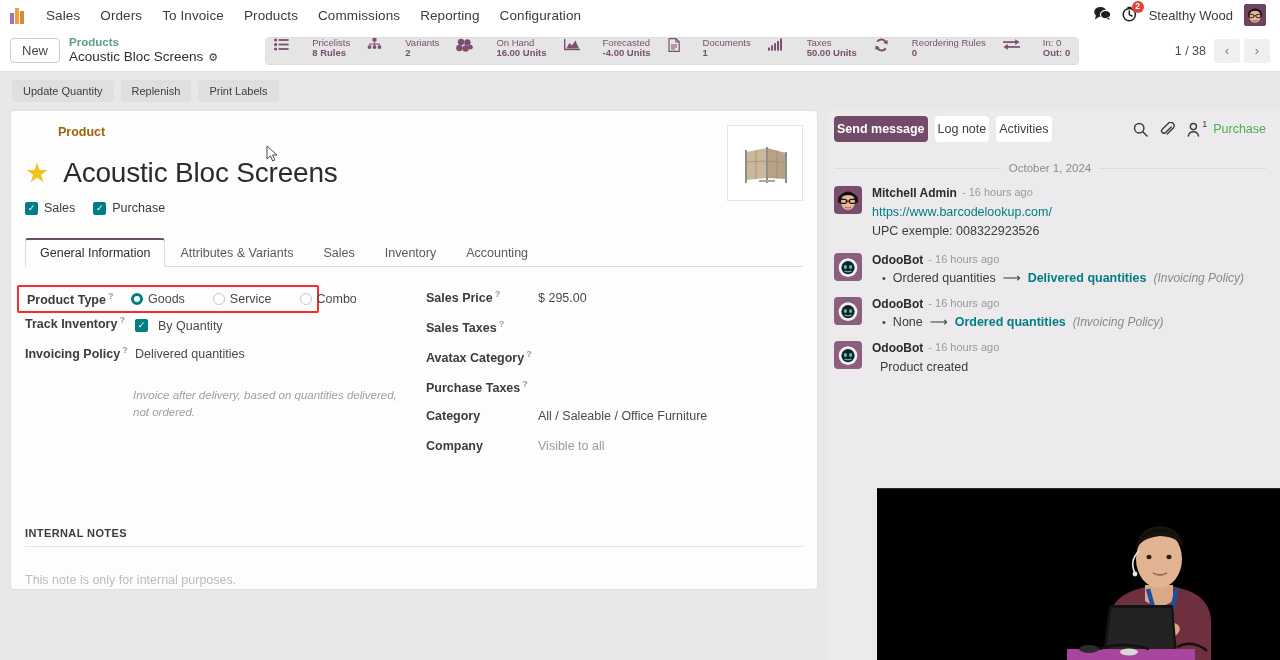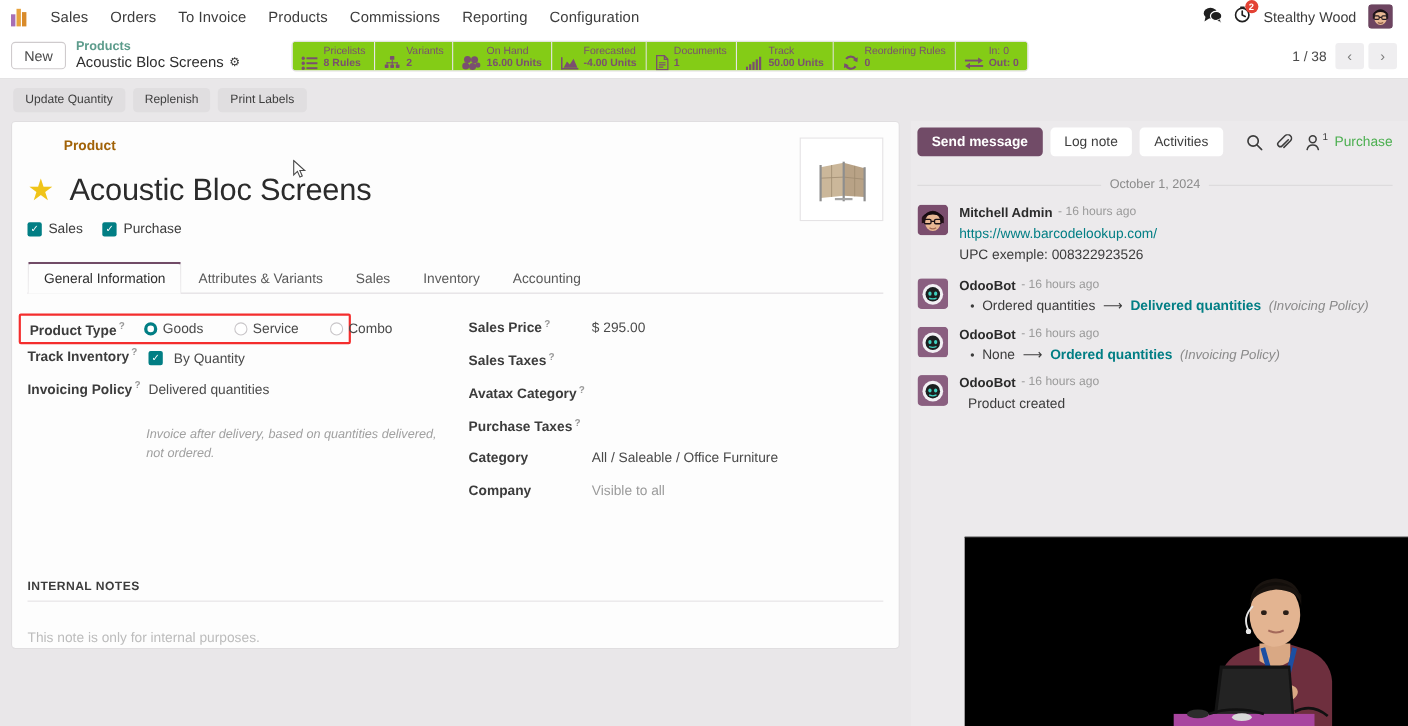--- a/index.html
+++ b/index.html
@@ -53,22 +53,22 @@
   .breadcrumb { display: flex; flex-direction: column; line-height: 1.15; }
   .bc-parent { font-size: 11.5px; color: #5d9c8c; font-weight: bold; cursor: pointer; }
   .bc-current { font-size: 13.5px; color: #2e2e2e; display: flex; align-items: center; gap: 5px; }
   .gear-ico { font-size: 11px; color: #3c3c3c; cursor: pointer; }
 
   .stat-group {
     margin-left: 47px; display: flex; align-items: stretch;
     border: 1px solid #e0dde0; border-radius: 4px; overflow: hidden; height: 28px;
   }
   .stat-btn {
-    display: flex; align-items: flex-end; gap: 5px; padding: 0 8px;
-    border-right: 1px solid #e7e4e7; cursor: pointer; background:#84cc16;
+    display: flex; align-items: flex-start; gap: 23px; padding: 0 8px;
+    border-right: 1px solid #e7e4e7; cursor: pointer; background:#e5e5e5;
   }
   .stat-btn:last-child { border-right: none; }
   .stat-ico { color: #7a4f6f; flex: 0 0 auto; display:flex; align-items:center; }
   .stat-txt { display: flex; flex-direction: column; line-height: 1.12; }
   .stat-lbl { font-size: 9.5px; color: #7a4f6f; white-space: nowrap; }
   .stat-val { font-size: 9.5px; color: #7a4f6f; font-weight: bold; white-space: nowrap; }
 
   .pager { margin-left: auto; display: flex; align-items: center; gap: 4px; }
   .pager-txt { font-size: 12.5px; color: #4a4a4a; margin-right: 4px; }
   .pg-btn {
@@ -168,21 +168,21 @@
   .notes-hd {
     font-size: 11px; font-weight: bold; color: #3c3c3c; letter-spacing: .4px;
     padding-bottom: 7px; border-bottom: 1px solid #e4e2e4;
   }
   .notes-body { font-size: 12.5px; color: #bcbcbc; padding-top: 26px; cursor: text; }
 
   
   .chatter { flex: 1; background: #eceaec; padding: 0 14px 0 6px; }
   .chatter-top { display: flex; align-items: center; padding: 6px 0 12px 0; }
   .ch-btn {
-    border: none; border-radius: 4px; font-size: 12.5px; padding: 6px 13px;
+    border: none; border-radius: 4px; font-size: 12.5px; padding: 6px 3px;
     cursor: pointer; margin-right: 7px; font-weight: bold;
   }
   .ch-btn.primary { background: #714b67; color: #fff; }
   .ch-btn.ghost { background: #ffffff; color: #3e3e3e; font-weight: normal; }
   .ch-tools { margin-left: auto; display: flex; align-items: center; gap: 12px; }
   .ch-ico { color: #3c3c3c; cursor: pointer; display:flex; align-items:center; }
   .follow-ico { position: relative; }
   .follow-sup {
     position: absolute; top: -3px; right: -6px; font-size: 9px; color: #3c3c3c;
   }
@@ -373,21 +373,21 @@
               <g fill="currentColor">
             <rect x="0" y="9.6" width="2" height="3"></rect>
                 <rect x="3" y="7.4" width="2" height="5.2"></rect>
             <rect x="6" y="5.2" width="2" height="7.4"></rect>
                 <rect x="9" y="3" width="2" height="9.6"></rect>
             <rect x="12" y="0.6" width="2" height="12"></rect>
           </g>
             </svg>
         </span>
         <span class="stat-txt">
-          <span class="stat-lbl">Track</span>
+          <span class="stat-lbl">Taxes</span>
           <span class="stat-val">50.00 Units</span>
         </span>
       </div>
       <div class="stat-btn">
         <span class="stat-ico">
           <svg width="15" height="14" viewBox="0 0 15 14">
               <g fill="none" stroke="currentColor" stroke-width="2">
             <path d="M12.4 5.4 A5.2 5.2 0 0 0 3.2 3.6"></path>
             <path d="M2.6 8.6 A5.2 5.2 0 0 0 11.8 10.4"></path>
           </g>

